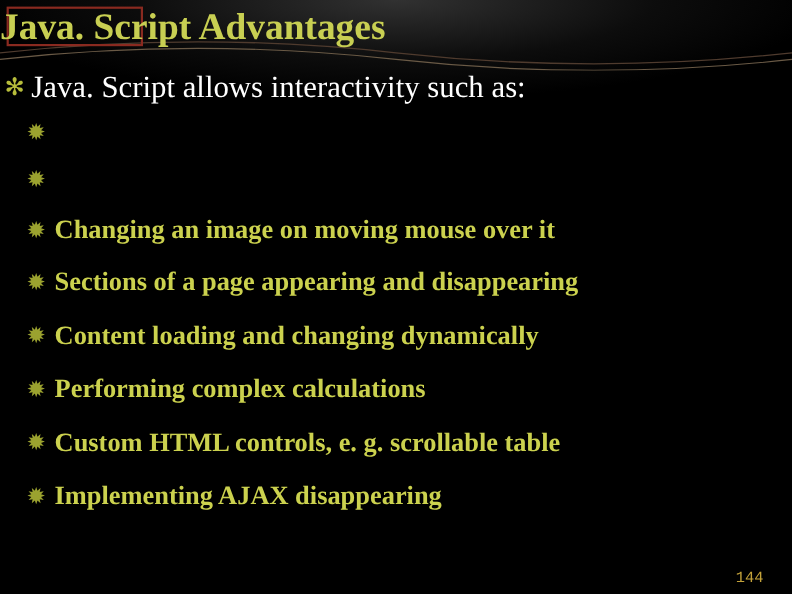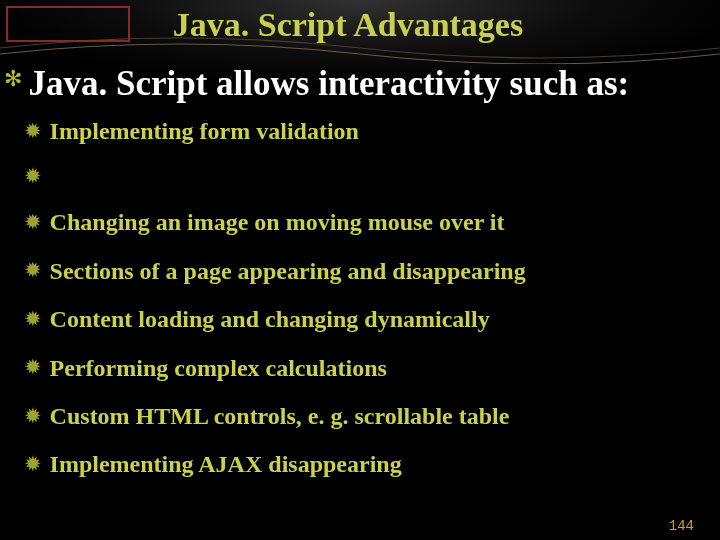--- a/index.html
+++ b/index.html
@@ -33,21 +33,21 @@
     height: 36px;
     border: 2px solid #8a2a20;
     background: transparent;
   }
   .title {
     position: absolute;
     top: 0px;
     left: 0;
     width: 720px;
     padding: 6px 24px 0 0;
-    text-align: center;
+    text-align: left;
     color: #c8cf52;
     font-weight: 700;
     font-size: 34px;
     line-height: 1.1;
   }
   .content {
     position: absolute;
     top: 64px;
     left: 4px;
     right: 8px;
@@ -59,22 +59,22 @@
     margin-bottom: 14px;
   }
   .lead .asterisk {
     color: #b7bd3b;
     font-size: 22px;
     line-height: 1;
     margin-top: 4px;
   }
   .lead-text {
     color: #ffffff;
-    font-size: 35px;
-    font-weight: 700;
+    font-size: 28px;
+    font-weight: 400;
   }
   .items {
     padding-left: 20px;
   }
   .item {
     display: flex;
     align-items: center;
     gap: 8px;
     margin-bottom: 22px;
   }
@@ -115,21 +115,20 @@
 
   <div class="content">
     <div class="lead">
       <span class="asterisk">✻</span>
       <span class="lead-text">Java. Script allows interactivity such as:</span>
     </div>
 
     <div class="items">
       <div class="item">
         <span class="burst">✹</span>
-        <span class="item-text">Implementing form validation</span>
       </div>
       <div class="item">
         <span class="burst">✹</span>
       </div>
       <div class="item">
         <span class="burst">✹</span>
         <span class="item-text">Changing an image on moving mouse over it</span>
       </div>
       <div class="item">
         <span class="burst">✹</span>

